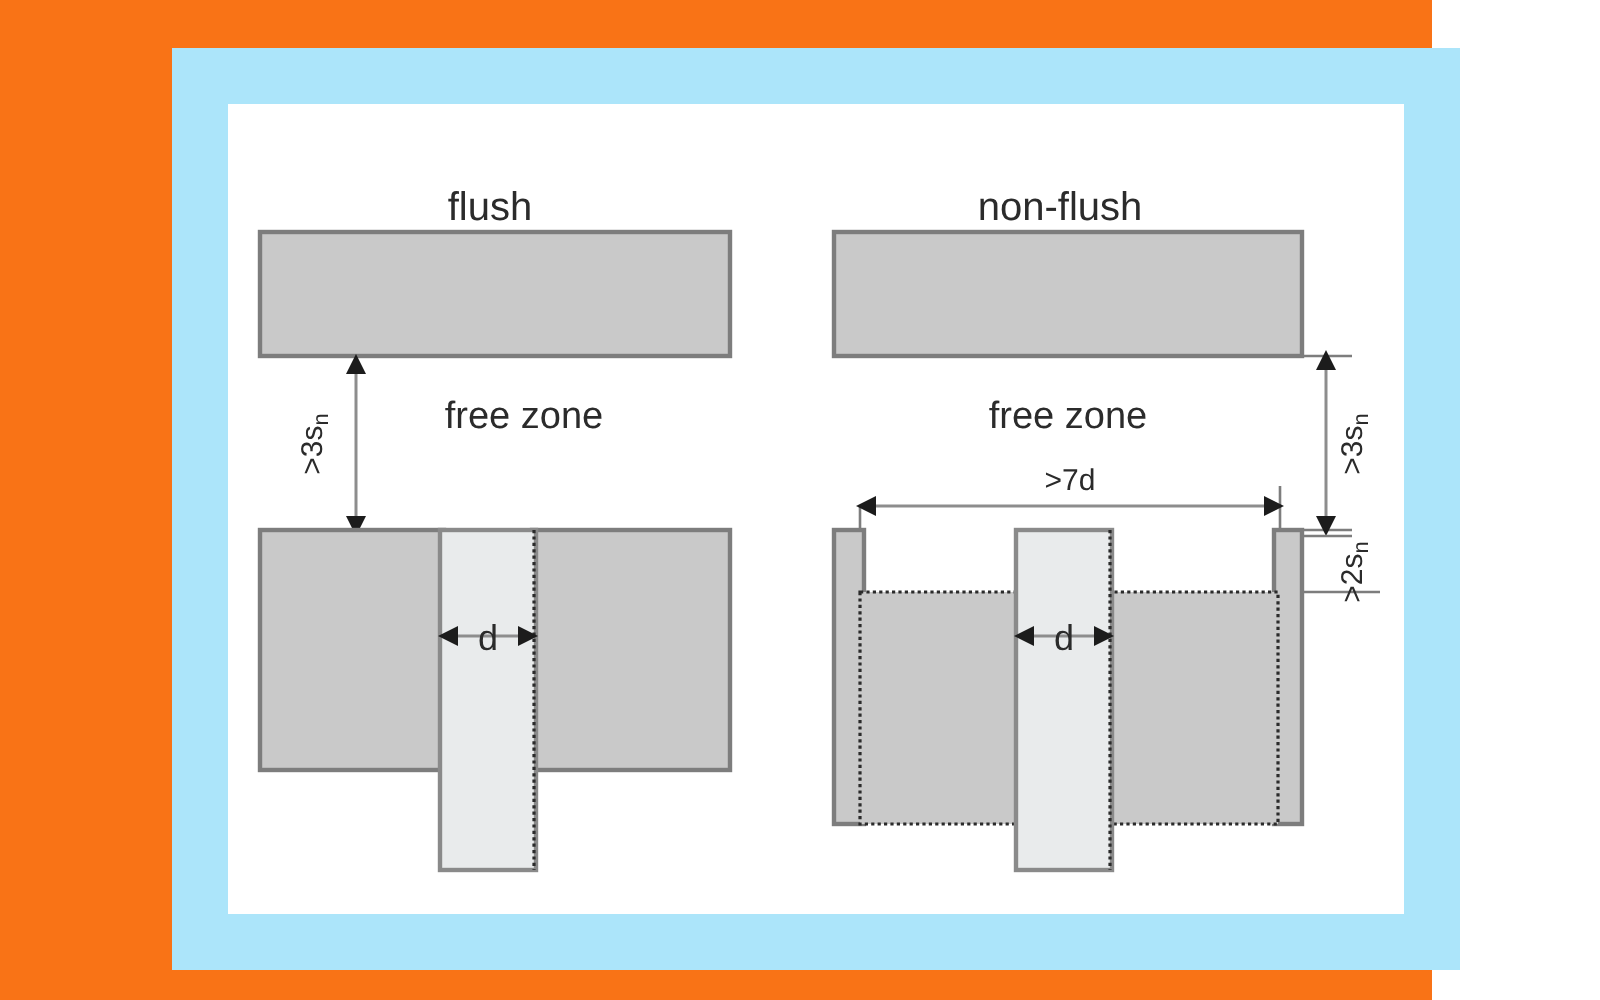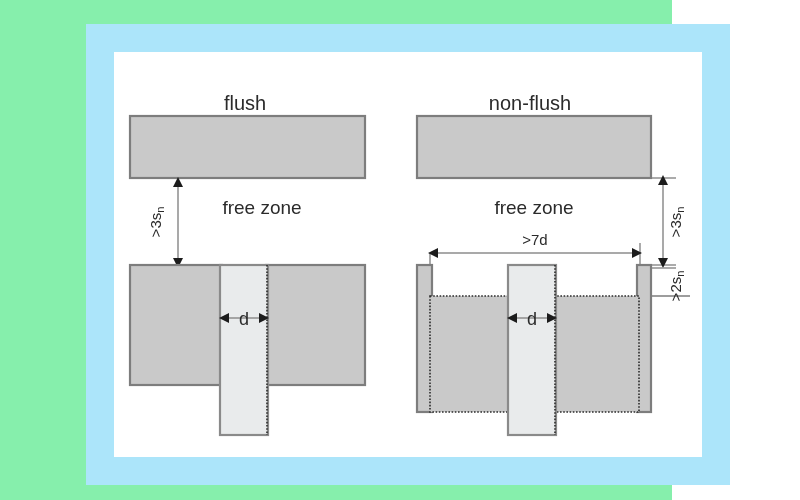--- a/index.html
+++ b/index.html
@@ -11,21 +11,22 @@
   body {
     width: 800px;
     height: 500px;
     font-family: "Liberation Sans", sans-serif;
     overflow: hidden;
   }
   #stage {
     position: relative;
     width: 672px;
     height: 500px;
-    background: #86efac;
+    background: #f97316;
+    padding-left: 44px;
   }
   
   #blue-frame {
     position: absolute;
     left: 86px;
     top: 24px;
     width: 644px;
     height: 461px;
     background: #ace5fa;
   }

